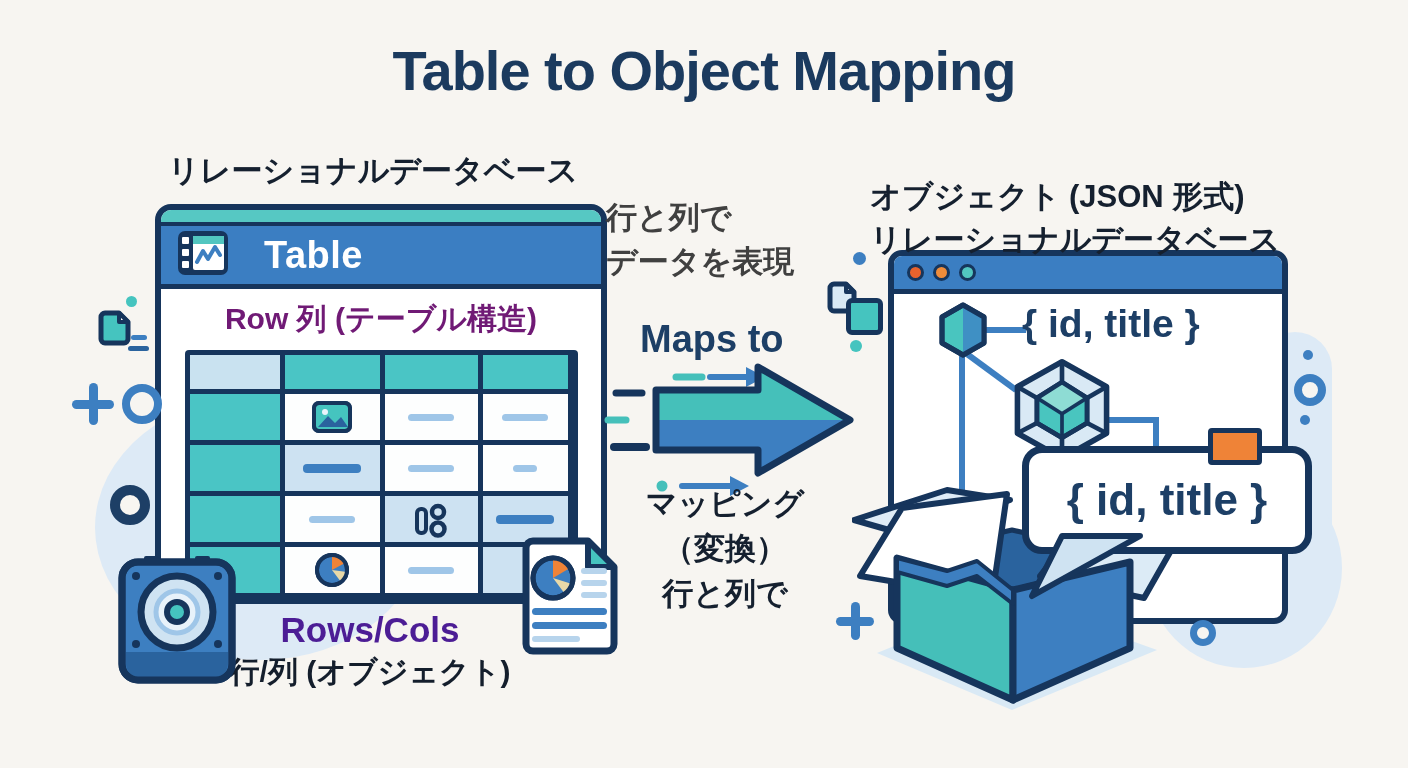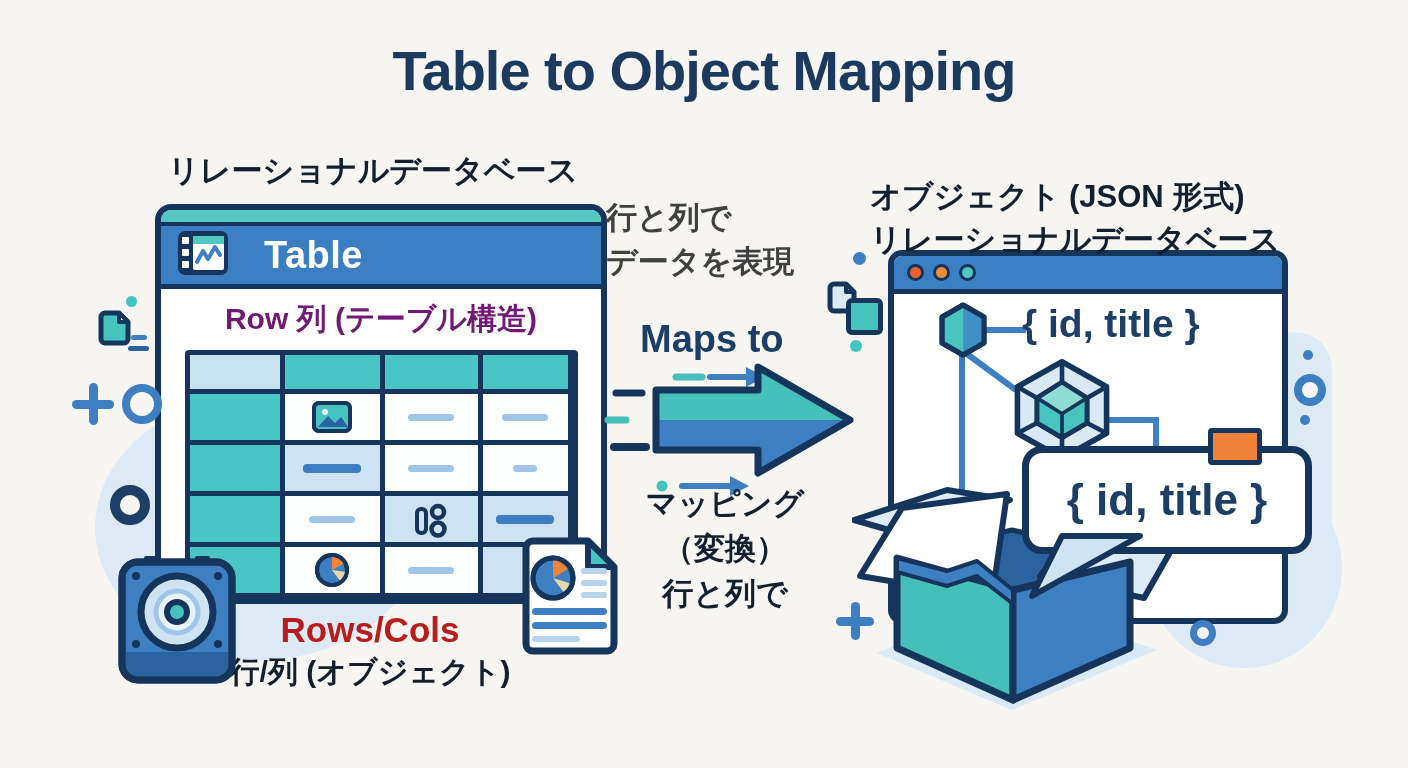--- a/index.html
+++ b/index.html
@@ -24,21 +24,21 @@
   .tbl-header{height:58px;background:#3b7ec2;border-bottom:5px solid #16355c;display:flex;align-items:center;padding-left:16px;}
   .tbl-header-title{color:#fff;font-size:38px;font-weight:bold;margin-left:35px;letter-spacing:0.5px;}
   .tbl-body{position:relative;}
   .row-label{margin-top:10px;text-align:center;font-size:30px;font-weight:bold;color:#701a75;}
   .table-grid{display:grid;grid-template-columns:90px 95px 93px 85px;grid-template-rows:34px 46px 46px 46px 46px;gap:5px;background:#16355c;padding:5px;width:383px;margin:10px auto 0;border-radius:4px;}
   .cell{display:flex;align-items:center;justify-content:center;}
   .bg-light{background:#c9e2f0;} .bg-teal{background:#4ac5c5;} .bg-white{background:#fdfefe;} .bg-lblue{background:#cde2f2;}
   .dash{height:7px;border-radius:4px;}
 
   .caption-block{left:205px;top:610px;width:330px;text-align:center;z-index:2;}
-  .caption-en{font-size:35px;font-weight:bold;color:#b91c1c;}
+  .caption-en{font-size:35px;font-weight:bold;color:#4c1d95;}
   .caption-jp{font-size:30px;font-weight:bold;color:#141e2c;margin-top:2px;}
 
   
   .note-top{left:606px;top:196px;font-size:31px;font-weight:bold;color:#404040;line-height:1.42;z-index:2;}
   .maps-to{left:640px;top:318px;font-size:38px;font-weight:bold;color:#1d3f66;z-index:2;}
   .note-bottom{left:618px;top:482px;width:214px;text-align:center;font-size:31px;font-weight:bold;color:#15202f;line-height:1.45;z-index:2;}
 
   
   .rt-labels{left:870px;top:144px;width:440px;font-size:31px;font-weight:bold;color:#15202f;line-height:1.38;z-index:2;margin-top:32px;}
   .obj-window{left:888px;top:250px;width:388px;height:362px;background:#fff;border:6px solid #16355c;border-radius:14px;z-index:1;overflow:hidden;}

